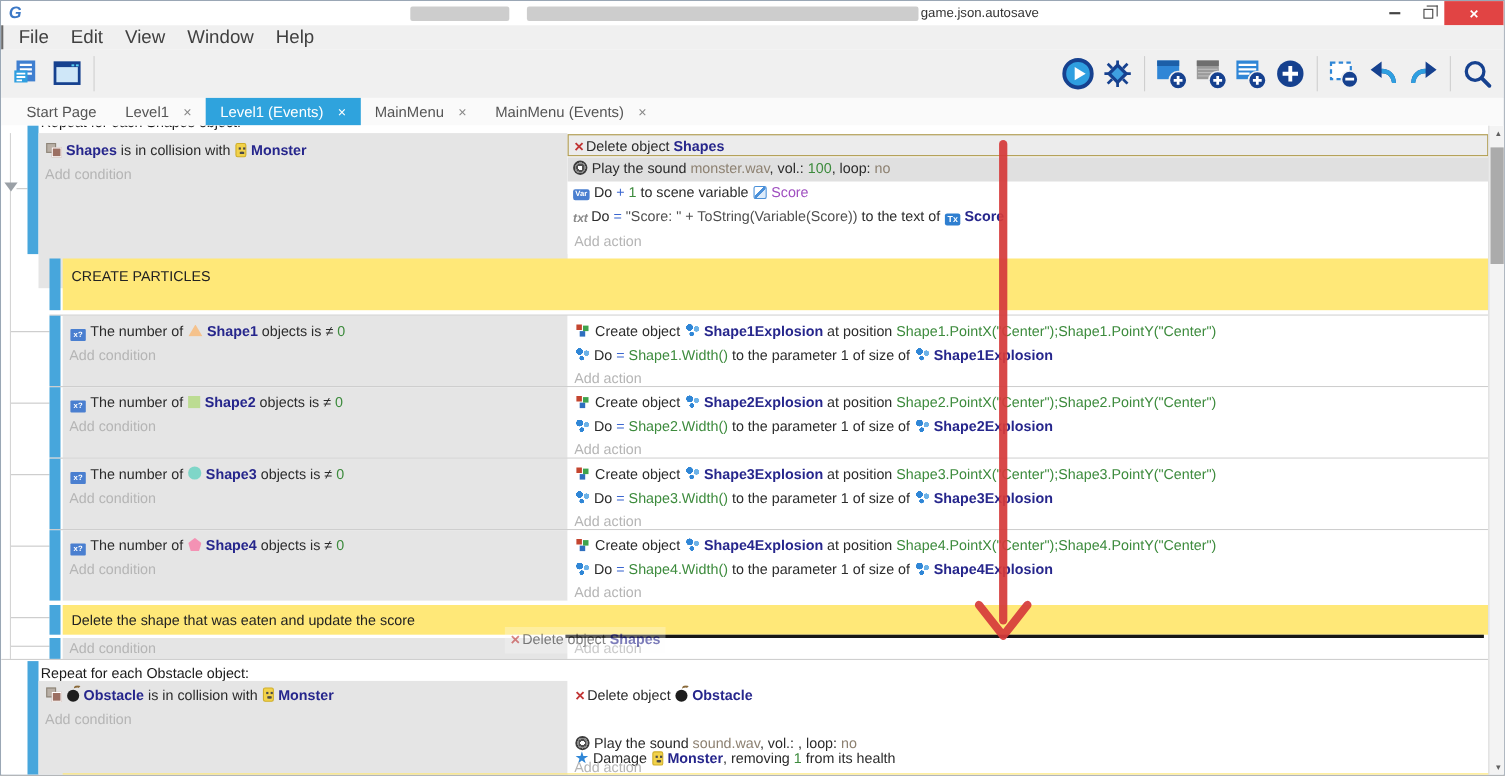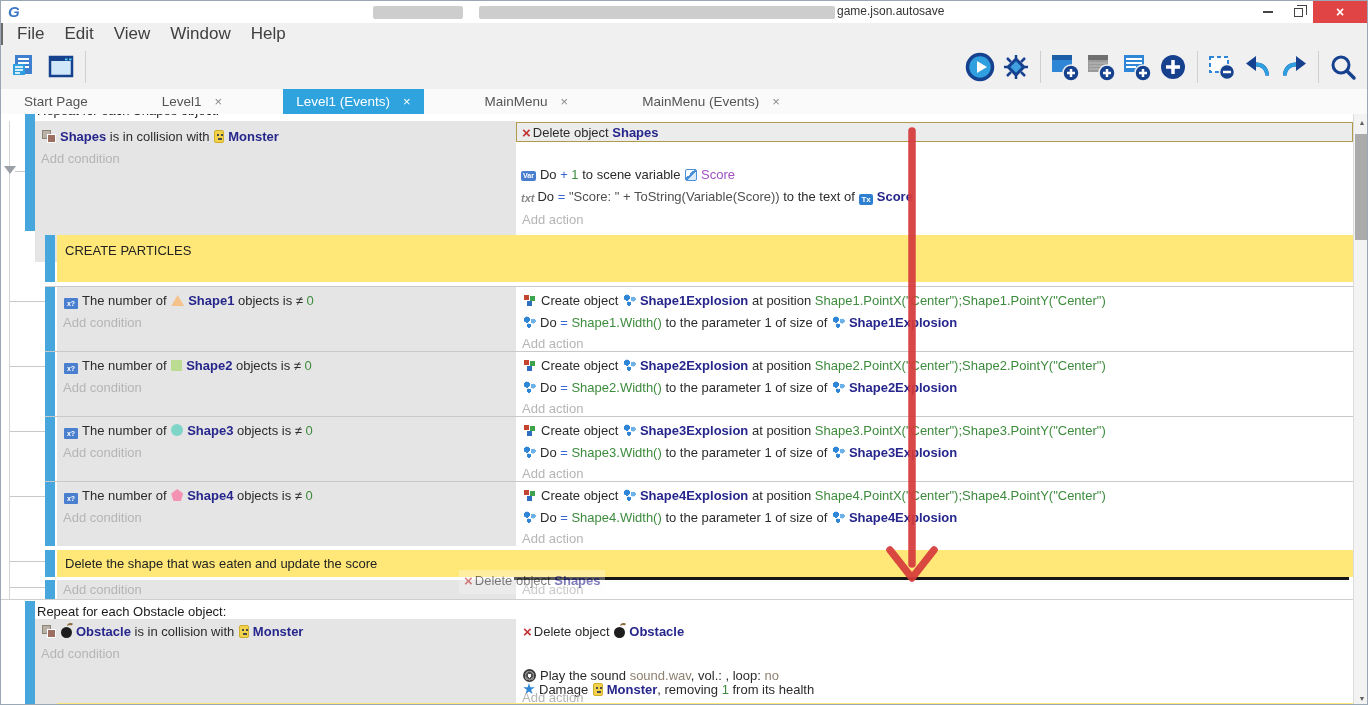--- a/index.html
+++ b/index.html
@@ -20,21 +20,21 @@
   .btn-close{right:0;width:54px;background:#e14444;color:#fff;font-size:14px;font-weight:700;}
   
   .menubar{position:absolute;top:22px;left:0;right:0;height:22px;background:#f0f0f0;display:flex;align-items:center;padding-left:4px;border-left:2px solid #6a6a6a;}
   .menu-item{padding:0 10px;font-size:17px;color:#404040;cursor:pointer;text-align:center;}
   
   .toolbar{position:absolute;top:44px;left:0;right:0;height:44px;background:#f0f0f0;display:flex;align-items:center;padding:0 6px;}
   .tbtn{width:34px;height:34px;display:inline-flex;align-items:center;justify-content:center;margin:0 1px;cursor:pointer;}
   .tsep{width:1px;height:32px;background:#cfcfcf;margin:0 6px;}
   .tspacer{flex:1;}
   
-  .tabbar{position:absolute;top:88px;left:0;right:0;height:25px;background:#fafafa;display:flex;align-items:flex-end;padding-left:10px;gap:48px;}
+  .tabbar{position:absolute;top:88px;left:0;right:0;height:25px;background:#fafafa;display:flex;align-items:flex-end;padding-left:10px;}
   .tab{height:25px;line-height:25px;padding:0 13px;font-size:13.5px;color:#555;display:flex;gap:13px;cursor:pointer;white-space:nowrap;}
   .tab .tab-close{color:#888;font-size:13px;}
   .tab.active{background:#2fa3dd;color:#fff;}
   .tab.active .tab-close{color:#fff;}
   
   .sheet{position:absolute;top:113px;left:0;width:1368px;height:592px;background:#fff;overflow:hidden;}
   .bar{position:absolute;background:#47a6dc;}
   .rail{position:absolute;left:8px;top:7px;width:1px;height:478px;background:#d4d4d4;}
   .expander{position:absolute;left:3px;top:52px;width:0;height:0;border-left:6px solid transparent;border-right:6px solid transparent;border-top:8px solid #9aa0a6;}
   .conn{position:absolute;left:9px;width:35px;height:1px;background:#c9c9c9;}
@@ -277,20 +277,23 @@
     </div>
     <div class="cell cond" style="left:34px;top:7px;width:481px;height:141px;">
       <div class="ln" style="top:6px;"><span class="ic ic-collision"></span><span class="sg obj">Shapes</span><span class="sg plain"> is in collision with </span><span class="ic ic-monster"></span><span class="sg obj">Monster</span></div>
       <div class="ln muted" style="top:28px;">Add condition</div>
     </div>
     <div class="cell act" style="left:515px;top:7px;width:837px;height:110px;" id="e1-actions">
       <div class="ln muted" style="top:89px;">Add action</div>
     <div class="act-row selected" style="top: 1px;">
           <div class="ln" style="left: 4px;"><span class="ic ic-delete-x">×</span><span class="sg plain">Delete object </span><span class="sg obj">Shapes</span></div>
         </div>
+        <div class="act-row shade" style="top: 22px;">
+          <div class="ln" style="left: 4px;"><span class="ic ic-sound"></span><span class="sg plain">Play the sound </span><span class="sg param">monster.wav</span><span class="sg plain">, vol.: </span><span class="sg expr">100</span><span class="sg plain">, loop: </span><span class="sg param">no</span></div>
+        </div>
         <div class="act-row " style="top: 44px;">
           <div class="ln" style="left: 4px;"><span class="ic ic-variable">Var</span><span class="sg plain">Do </span><span class="sg op">+ </span><span class="sg expr">1</span><span class="sg plain"> to scene variable </span><span class="ic ic-scene-variable"></span><span class="sg var">Score</span></div>
         </div>
         <div class="act-row " style="top: 66px;">
           <div class="ln" style="left: 4px;"><span class="ic ic-txt">txt</span><span class="sg plain">Do </span><span class="sg op">= </span><span class="sg dark">"Score: " + ToString(Variable(Score))</span><span class="sg plain"> to the text of </span><span class="ic ic-text-object">Tx</span><span class="sg obj">Score</span></div>
         </div>
       </div>
 
     <div class="bar" style="left:44px;top:121px;width:10px;height:47px;"></div>
     <div class="comment" style="left:56px;top:121px;width:1296px;height:47px;">

